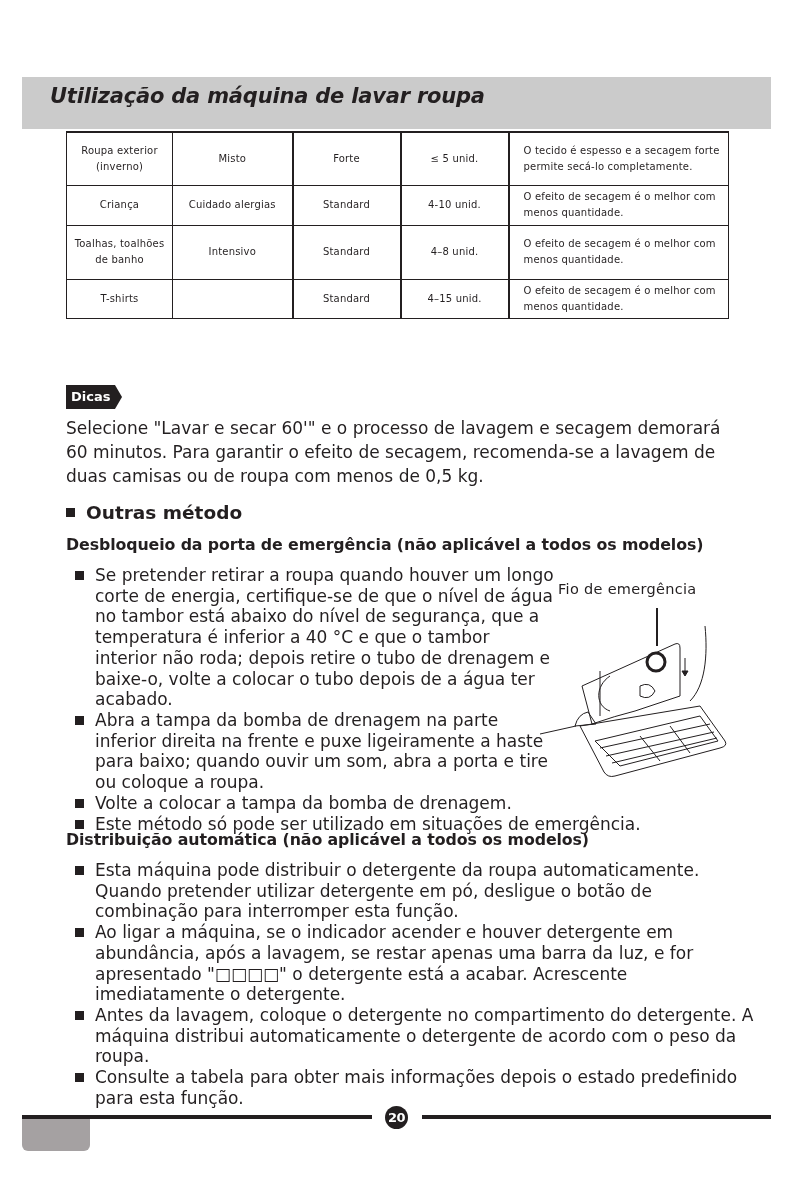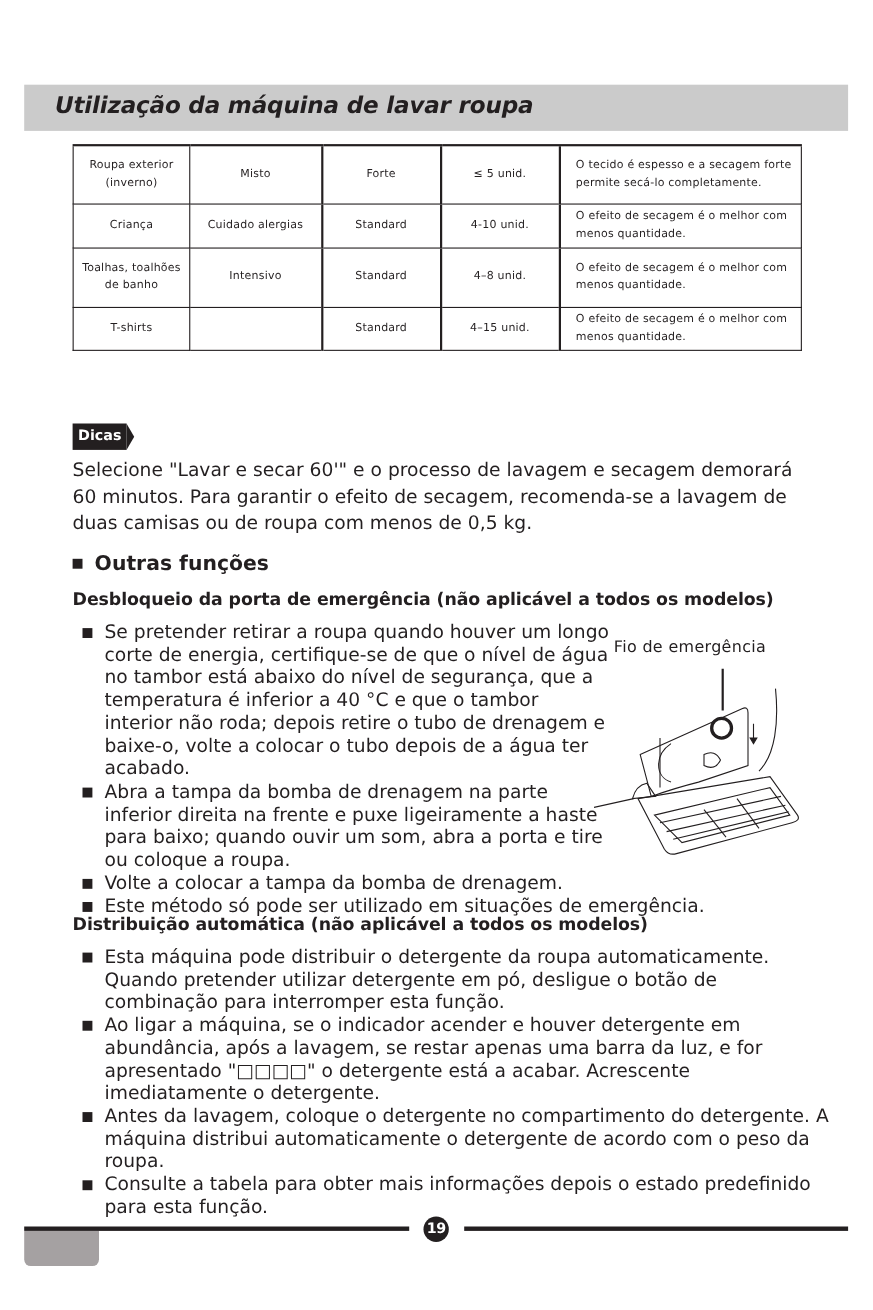--- a/index.html
+++ b/index.html
@@ -1,21 +1,21 @@
 <!DOCTYPE html>
 <html><head>
 <meta charset="utf-8">
 <style>
   html, body { margin: 0; padding: 0; background: #ffffff; }
   body {
     width: 794px; height: 1191px; position: relative; overflow: hidden;
     font-family: "DejaVu Sans", sans-serif; color: #231f20;
   }
   .title-bar {
-    position: absolute; left: 22px; top: 77px; width: 749px; height: 42px;
+    position: absolute; left: 22px; top: 77px; width: 749px; height: 52px;
     background: #cbcbcb;
   }
   .title-bar h1 {
     margin: 0; position: absolute; left: 28px; top: 7px;
     font-family: "DejaVu Sans", sans-serif; font-weight: bold; font-style: italic;
     font-size: 21px; letter-spacing: -0.2px; color: #231f20;
   }
   table.dry {
     position: absolute; left: 66px; top: 131px; width: 662px;
     border-collapse: collapse; table-layout: fixed;
@@ -116,21 +116,21 @@
     <td class="note thick-l">O efeito de secagem é o melhor com menos quantidade.</td>
   </tr>
 </tbody>
   </table>
 
 <div class="tips-label">Dicas</div>
 <p class="tips-text">Selecione "Lavar e secar 60'" e o processo de lavagem e secagem demorará 60 minutos. Para garantir o efeito de secagem, recomenda-se a lavagem de duas camisas ou de roupa com menos de 0,5 kg.</p>
 
 <div class="section-head">
   <span class="sq"></span>
-  <span>Outras funções</span>
+  <span>Outras método</span>
 </div>
 
 <div class="sub-head" style="top:535px">Desbloqueio da porta de emergência (não aplicável a todos os modelos)</div>
 
 <ul class="blist" style="top:557px; width:480px;">
   <li><span class="sq"></span><span>Se pretender retirar a roupa quando houver um longo corte de energia, certifique-se de que o nível de água no tambor está abaixo do nível de segurança, que a temperatura é inferior a 40 °C e que o tambor interior não roda; depois retire o tubo de drenagem e baixe-o, volte a colocar o tubo depois de a água ter acabado.</span></li>
   <li><span class="sq"></span><span>Abra a tampa da bomba de drenagem na parte inferior direita na frente e puxe ligeiramente a haste para baixo; quando ouvir um som, abra a porta e tire ou coloque a roupa.</span></li>
 </ul>
 <ul class="blist" style="top:785px; width:680px;">
   <li><span class="sq"></span><span>Volte a colocar a tampa da bomba de drenagem.</span></li>
@@ -166,15 +166,15 @@
 <div class="sub-head" style="top:830px">Distribuição automática (não aplicável a todos os modelos)</div>
 
 <ul class="blist" style="top:852px; width:680px;">
   <li><span class="sq"></span><span>Esta máquina pode distribuir o detergente da roupa automaticamente. Quando pretender utilizar detergente em pó, desligue o botão de combinação para interromper esta função.</span></li>
   <li><span class="sq"></span><span>Ao ligar a máquina, se o indicador acender e houver detergente em abundância, após a lavagem, se restar apenas uma barra da luz, e for apresentado "□□□□" o detergente está a acabar. Acrescente imediatamente o detergente.</span></li>
   <li><span class="sq"></span><span>Antes da lavagem, coloque o detergente no compartimento do detergente. A máquina distribui automaticamente o detergente de acordo com o peso da roupa.</span></li>
   <li><span class="sq"></span><span>Consulte a tabela para obter mais informações depois o estado predefinido para esta função.</span></li>
 </ul>
 
 <div class="footer-line" style="left:22px; width:350px;"></div>
-<div class="page-num">19</div>
+<div class="page-num">20</div>
 <div class="footer-line" style="left:422px; width:349px;"></div>
 <div class="tab-grey"></div>
 
 </body></html>

